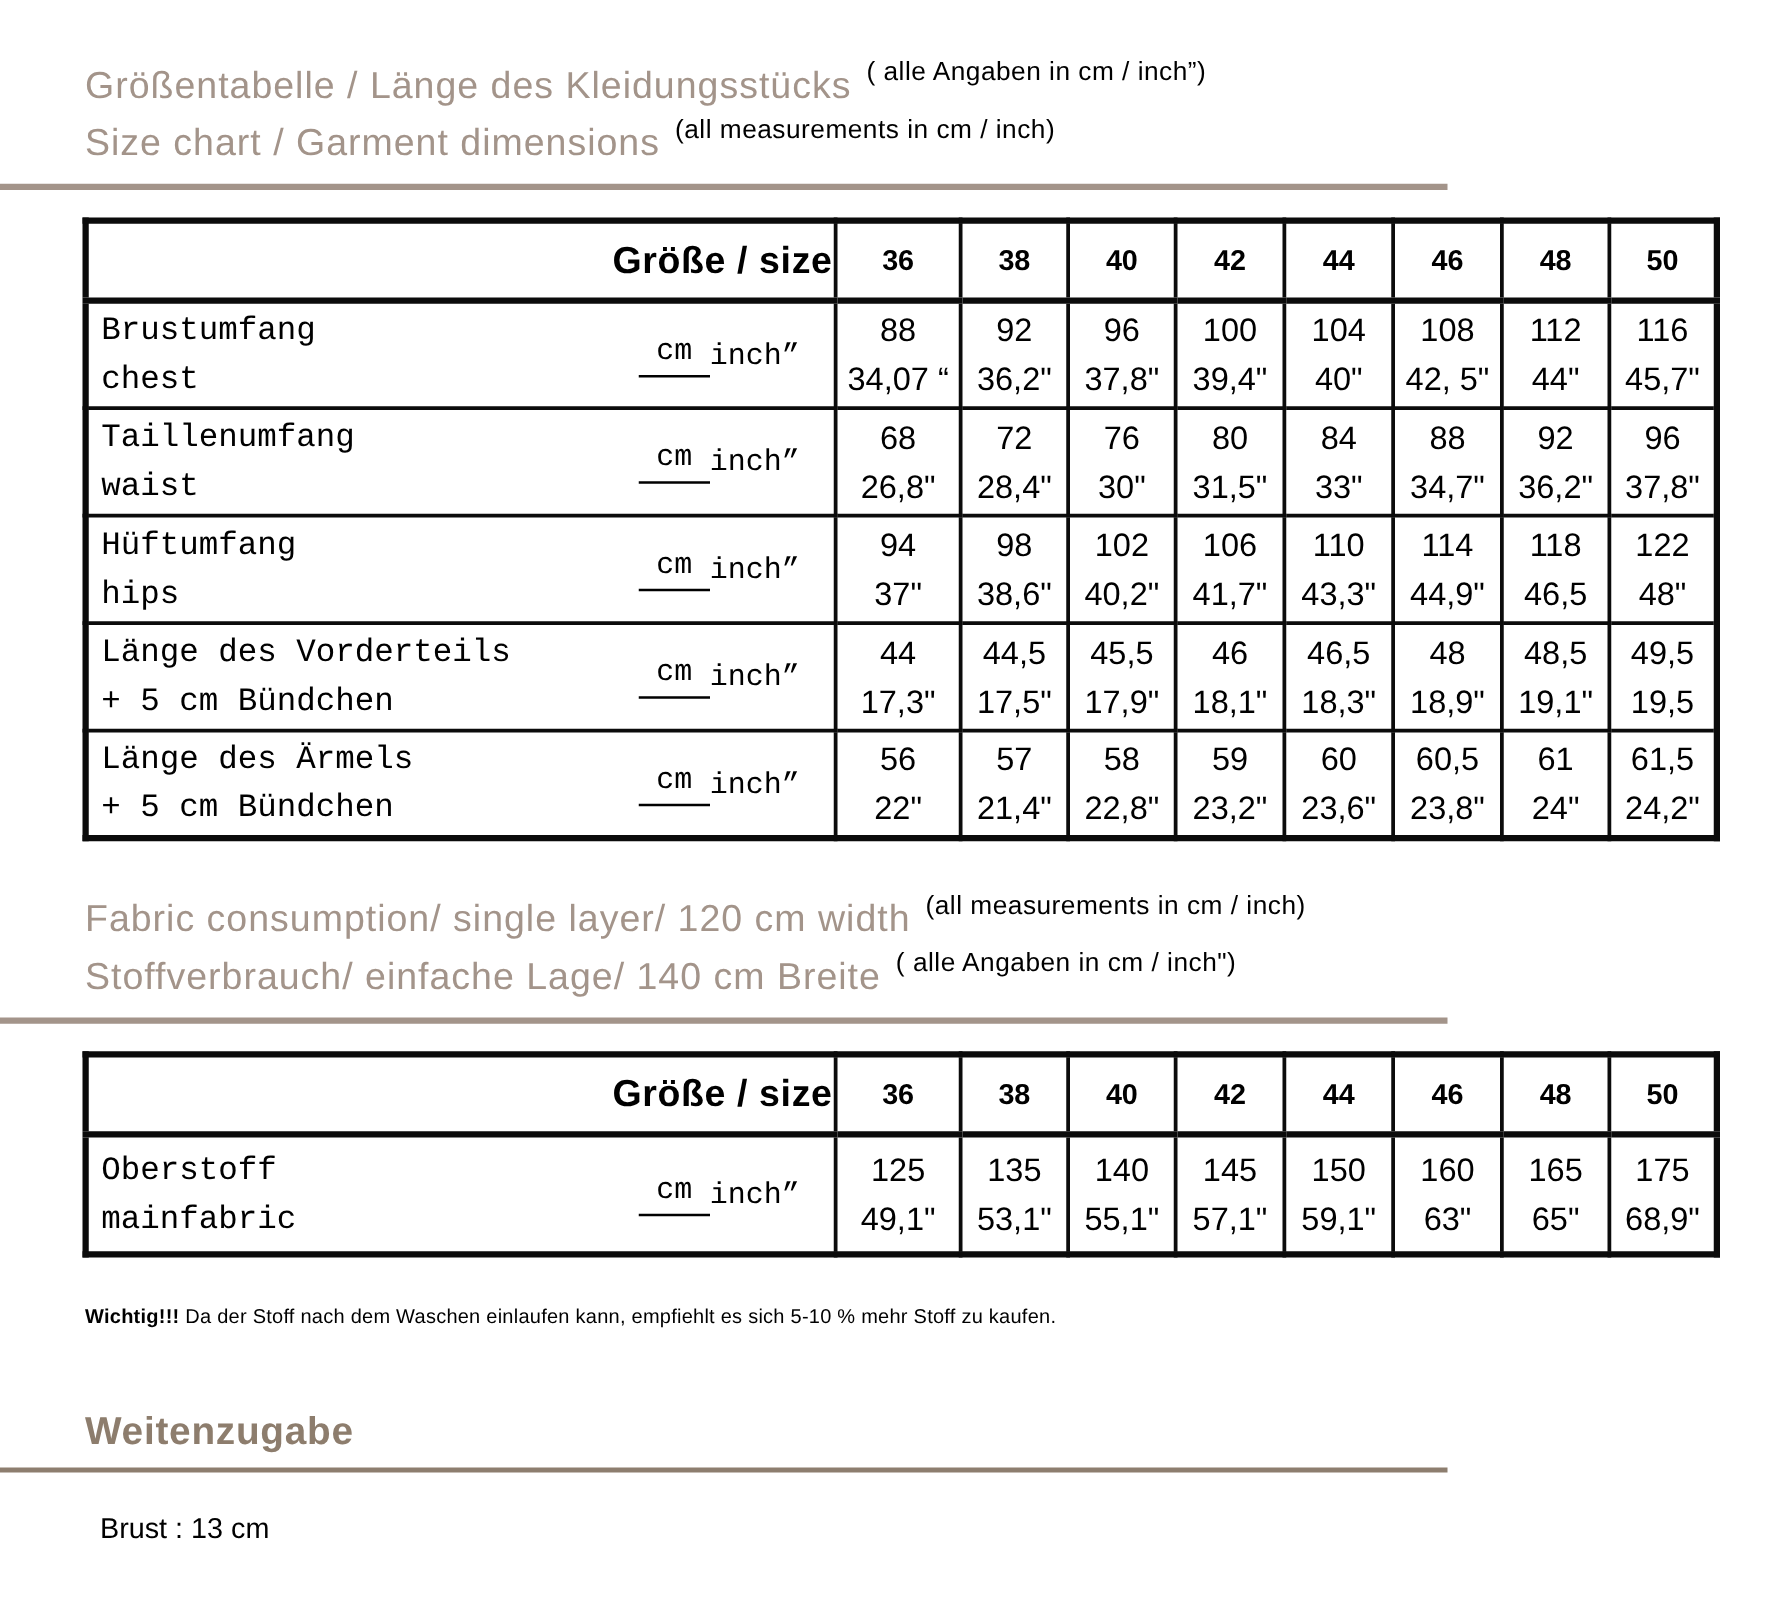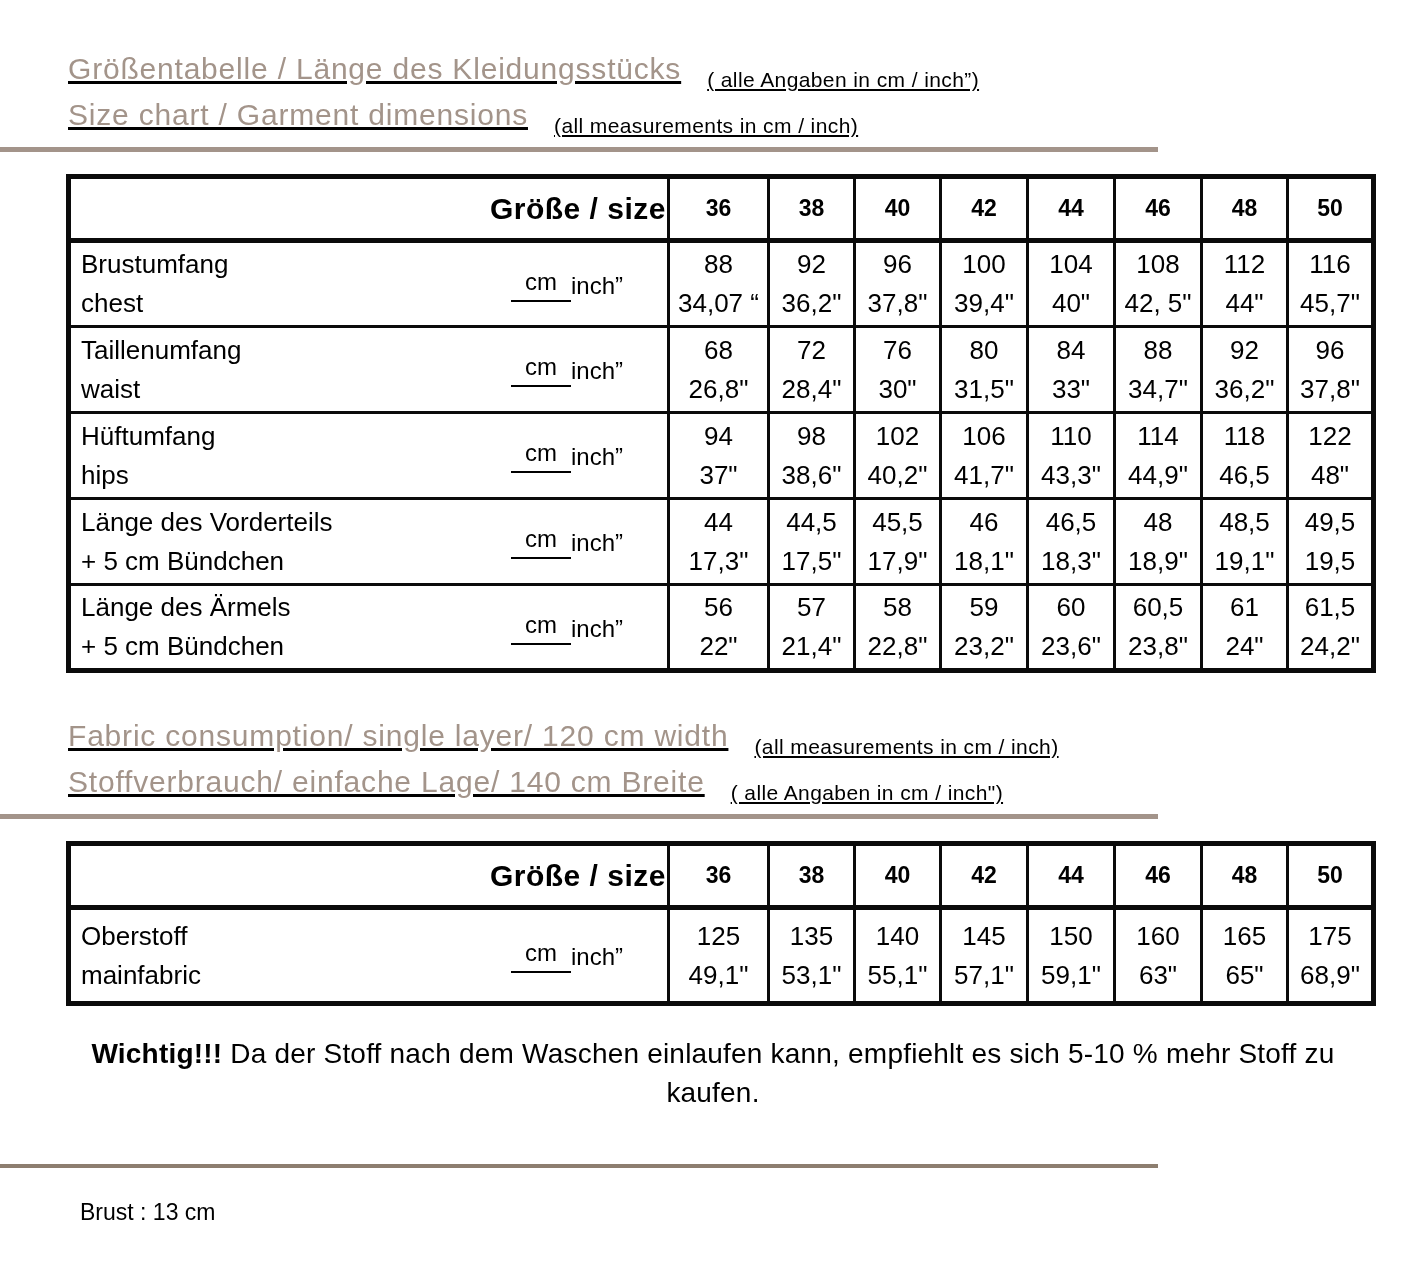--- a/index.html
+++ b/index.html
@@ -7,21 +7,21 @@
     position:relative;
     width:1414px;height:1278px;
     background:#ffffff;
     font-family:"Liberation Sans","DejaVu Sans",sans-serif;
     color:#000;
     overflow:hidden;
   }
   
   .sec-header{padding:0 0 0 68px;}
   .sec-header.first{padding-top:46px;}
-  .hline{display:flex;align-items:flex-end;gap:26px;text-decoration:underline;}
+  .hline{display:flex;align-items:flex-start;gap:12px;}
   .h-main{
     color:#a3948a;font-size:30px;letter-spacing:0.8px;
     line-height:46px;white-space:nowrap;
   }
   .h-note{color:#000000;font-size:21px;letter-spacing:0.4px;white-space:nowrap;}
   .divider{height:5px;background:#a3948a;width:1158px;margin-top:9px;}
   .divider.dark{background:#8d7e6f;height:4px;}
 
   
   table.size-table{
@@ -37,36 +37,36 @@
   th.label-col{
     text-align:right;padding-left:8px;
     font-size:30px;font-weight:bold;letter-spacing:0.5px;
   }
   table.size-table thead tr{height:64px;}
   th.size-col{font-size:23px;font-weight:bold;text-align:center;}
   tbody tr{height:86px;}
   tbody tr.tall{height:96px;}
   td.value-cell{text-align:center;vertical-align:middle;padding:0;}
   .val-cm,.val-inch{font-size:26px;line-height:39px;white-space:nowrap;}
-  td.label-cell{padding:0 0 0 10px;vertical-align:middle;}
+  td.label-cell{padding:0 0 0 10px;vertical-align:middle;font-family:Liberation Mono, monospace;}
   .label-wrap{display:flex;justify-content:space-between;align-items:center;}
   .labels{display:flex;flex-direction:column;}
   .label-de,.label-en{font-size:26px;line-height:39px;white-space:nowrap;}
   .unit-frac{
     width:118px;margin-right:38px;flex:0 0 auto;
     display:flex;align-items:center;
     font-size:24px;line-height:30px;
   }
   .unit-top{border-bottom:2px solid #000;padding:0 14px 3px 14px;}
   .unit-bottom{padding-top:3px;}
 
   
   .important-note{
     margin:28px 0 0 68px;width:1290px;
-    font-size:28px;line-height:39px;letter-spacing:0.2px;text-align:center;
+    font-size:16px;line-height:39px;letter-spacing:0.2px;
   }
   .important-note b{font-weight:bold;}
 
   .ease-section{margin-top:52px;}
   .ease-title{
     padding-left:68px;color:#8d7d6d;font-size:31px;
     font-weight:bold;letter-spacing:0.6px;line-height:40px;
   }
   .ease-lines{margin:26px 0 0 80px;font-size:23px;line-height:37px;}
 </style>
@@ -430,20 +430,21 @@
             <div class="val-inch">68,9"</div>
           </td>
         </tr>
       </tbody>
   </table>
 
   <p class="important-note"><b>Wichtig!!!</b><span> Da der Stoff nach dem Waschen einlaufen kann, empfiehlt es sich 5-10 % mehr Stoff zu kaufen.</span><br>
   </p>
 
   <div class="ease-section">
+    <div class="ease-title">Weitenzugabe</div>
     <div class="divider dark"></div>
     <div class="ease-lines">
       <div>Brust : 13 cm</div>
 
     </div>
   </div>
 
 </div>
 
 </body></html>

